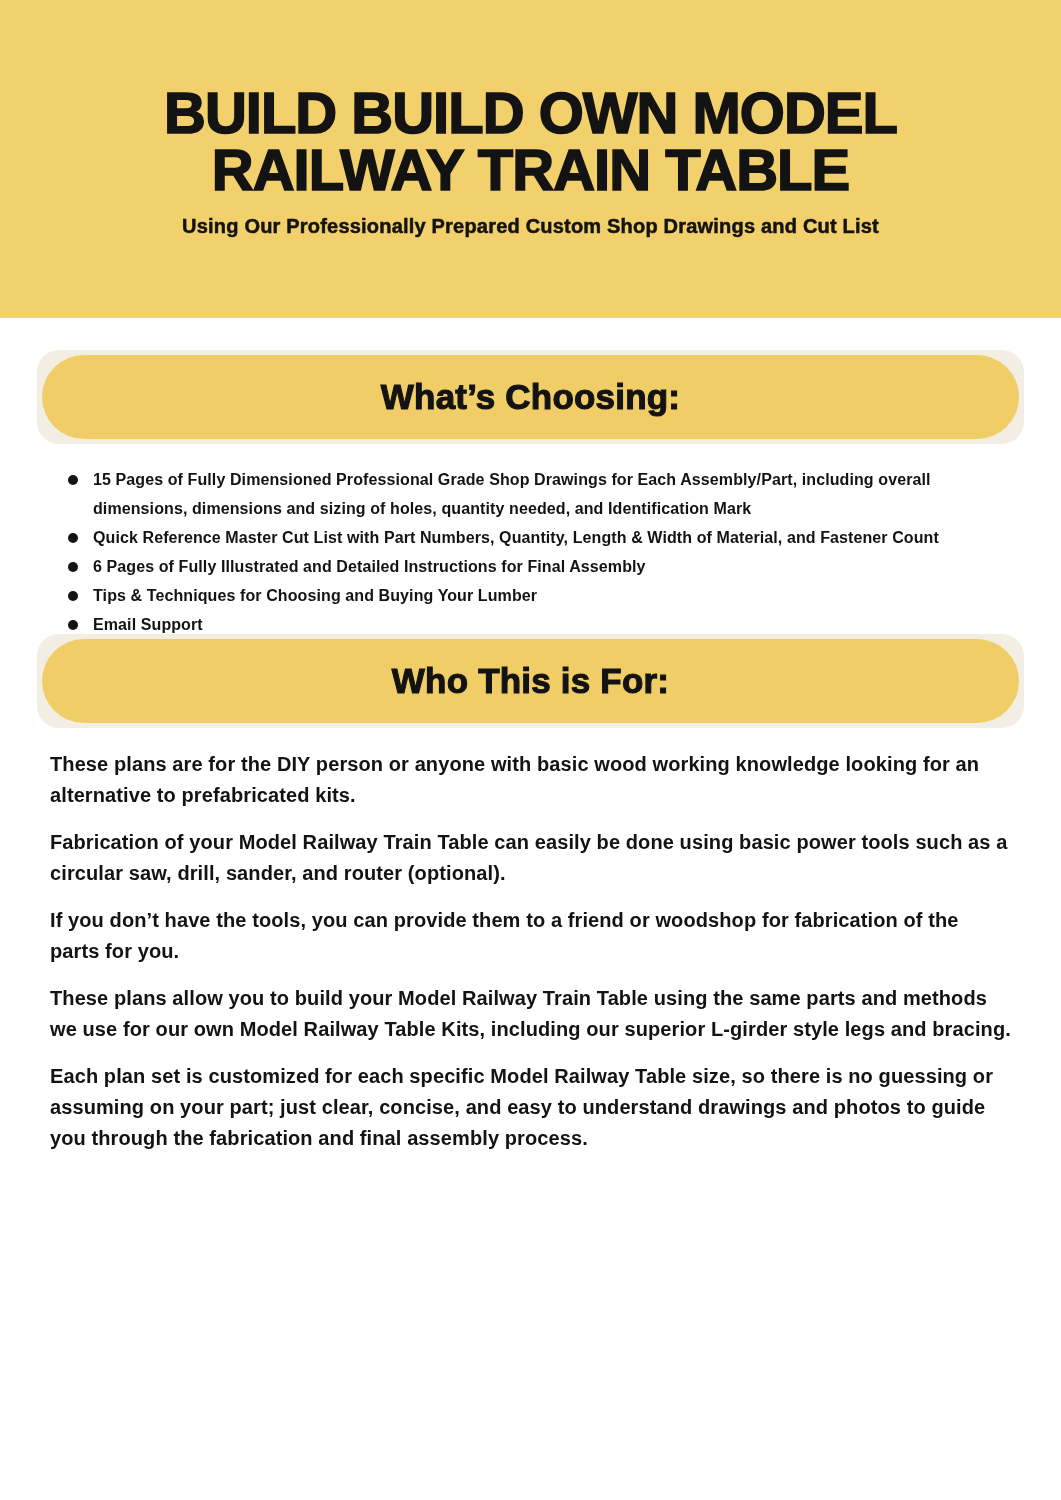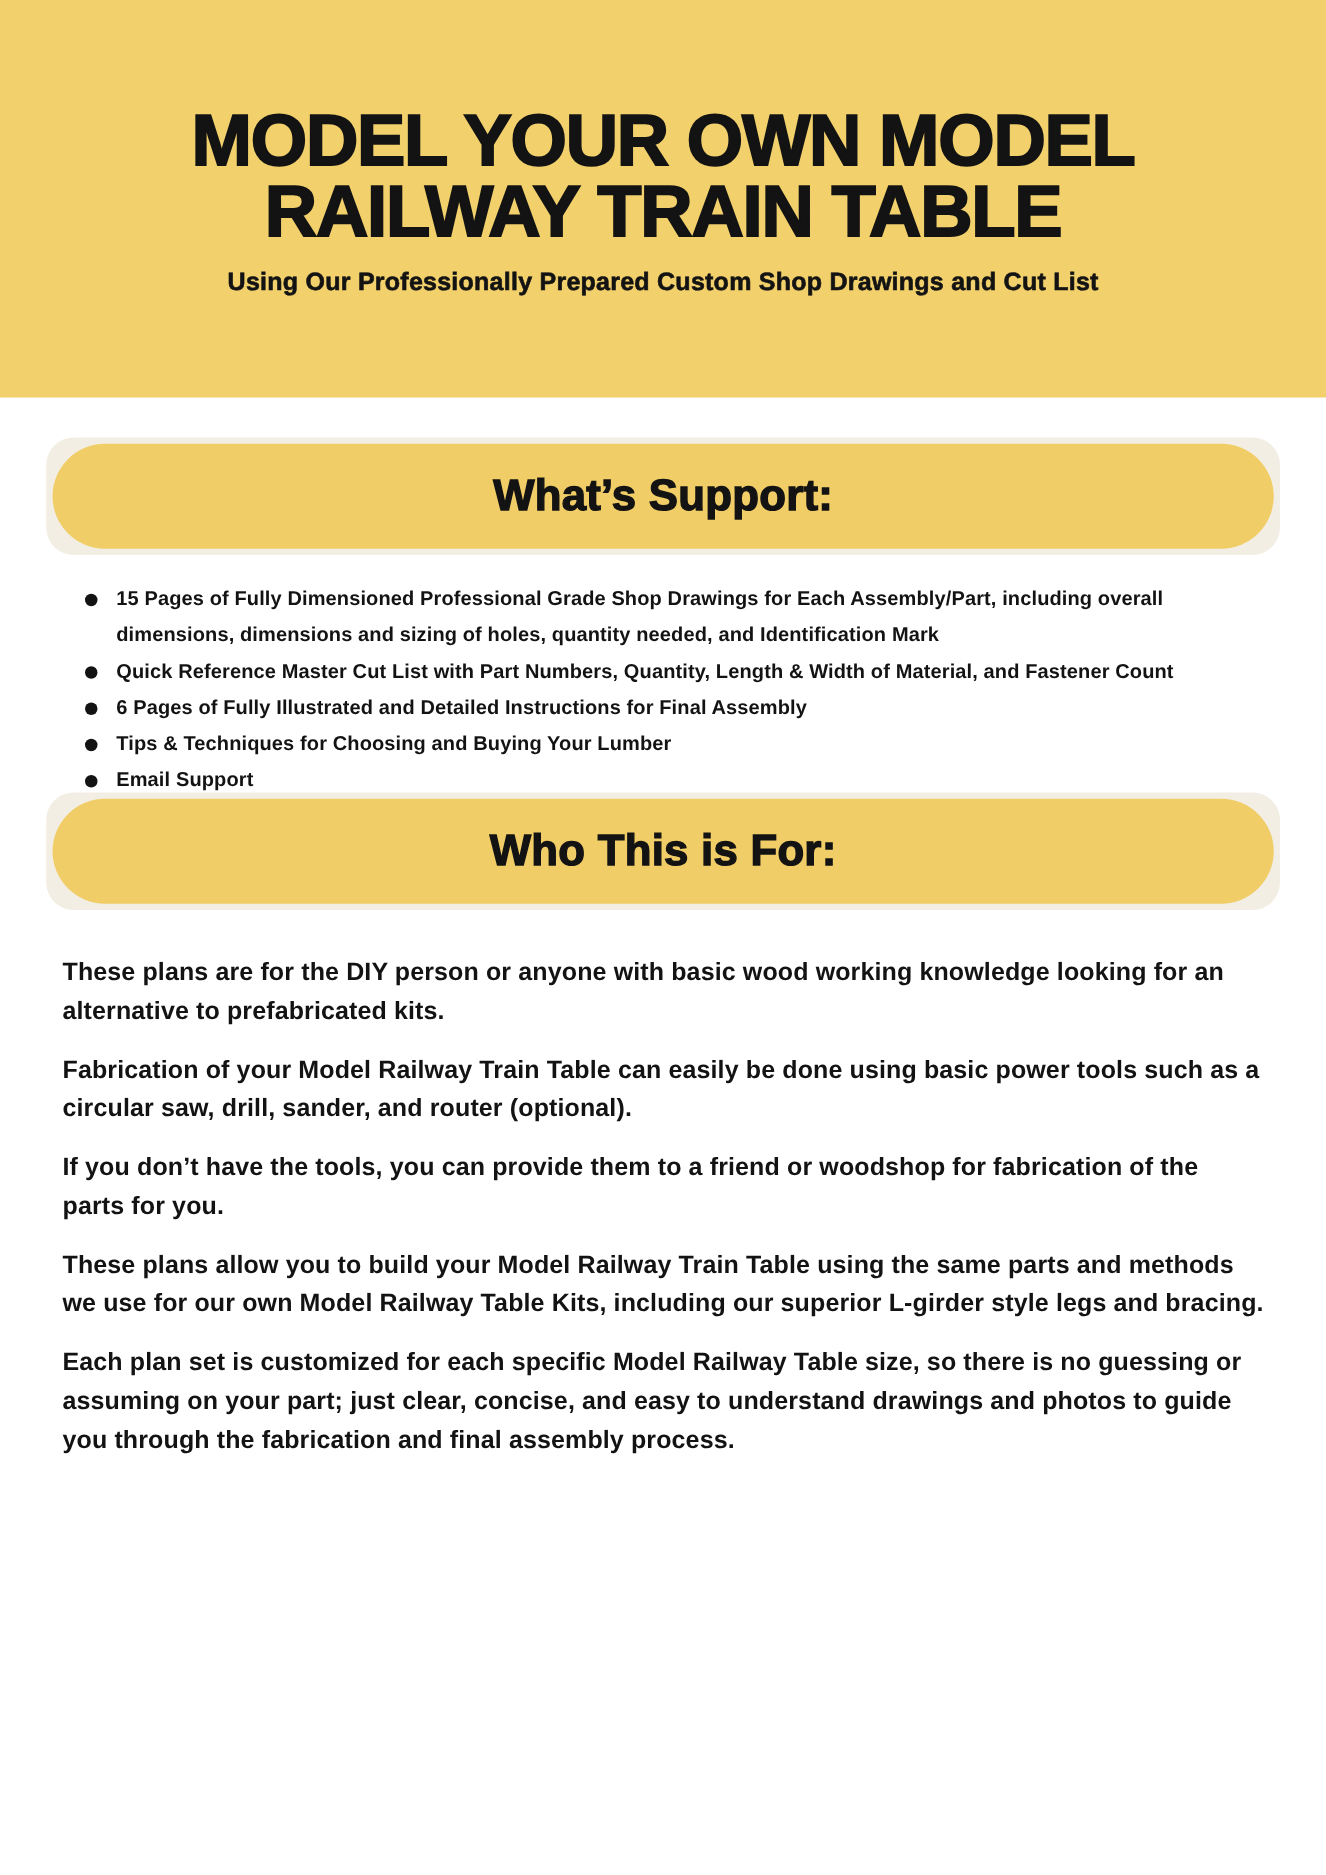--- a/index.html
+++ b/index.html
@@ -100,47 +100,47 @@
     position: absolute;
     left: -25px;
     top: 10px;
     width: 10px;
     height: 10px;
     border-radius: 50%;
     background: var(--text);
   }
 
   
-  .paragraphs { margin-top: 40px; }
+  .paragraphs { margin-top: 26px; }
   .para {
     font-size: 20px;
     line-height: 31px;
     font-weight: bold;
     letter-spacing: 0.1px;
     margin-bottom: 16px;
   }
 </style>
 </head>
 <body>
 
 <div class="page">
 
   <header class="hero">
     <h1 class="hero-title">
-      <span class="line">MODEL YOUR OWN MODEL</span>
+      <span class="line">BUILD BUILD OWN MODEL</span>
       <span class="line">RAILWAY TRAIN TABLE</span>
     </h1>
     <p class="hero-subtitle">Using Our Professionally Prepared Custom Shop Drawings and Cut List</p>
   </header>
 
   <main class="content">
 
     <div class="banner banner-included">
       <div class="banner-pill">
-        <h2 class="banner-heading">What’s Support:</h2>
+        <h2 class="banner-heading">What’s Choosing:</h2>
       </div>
     </div>
 
     <ul class="bullets">
         <li class="bullet-item">
         <span class="dot"></span>
         <span class="item-text">15 Pages of Fully Dimensioned Professional Grade Shop Drawings for Each Assembly/Part, including overall dimensions, dimensions and sizing of holes, quantity needed, and Identification Mark</span>
       </li>
         <li class="bullet-item">
         <span class="dot"></span>

